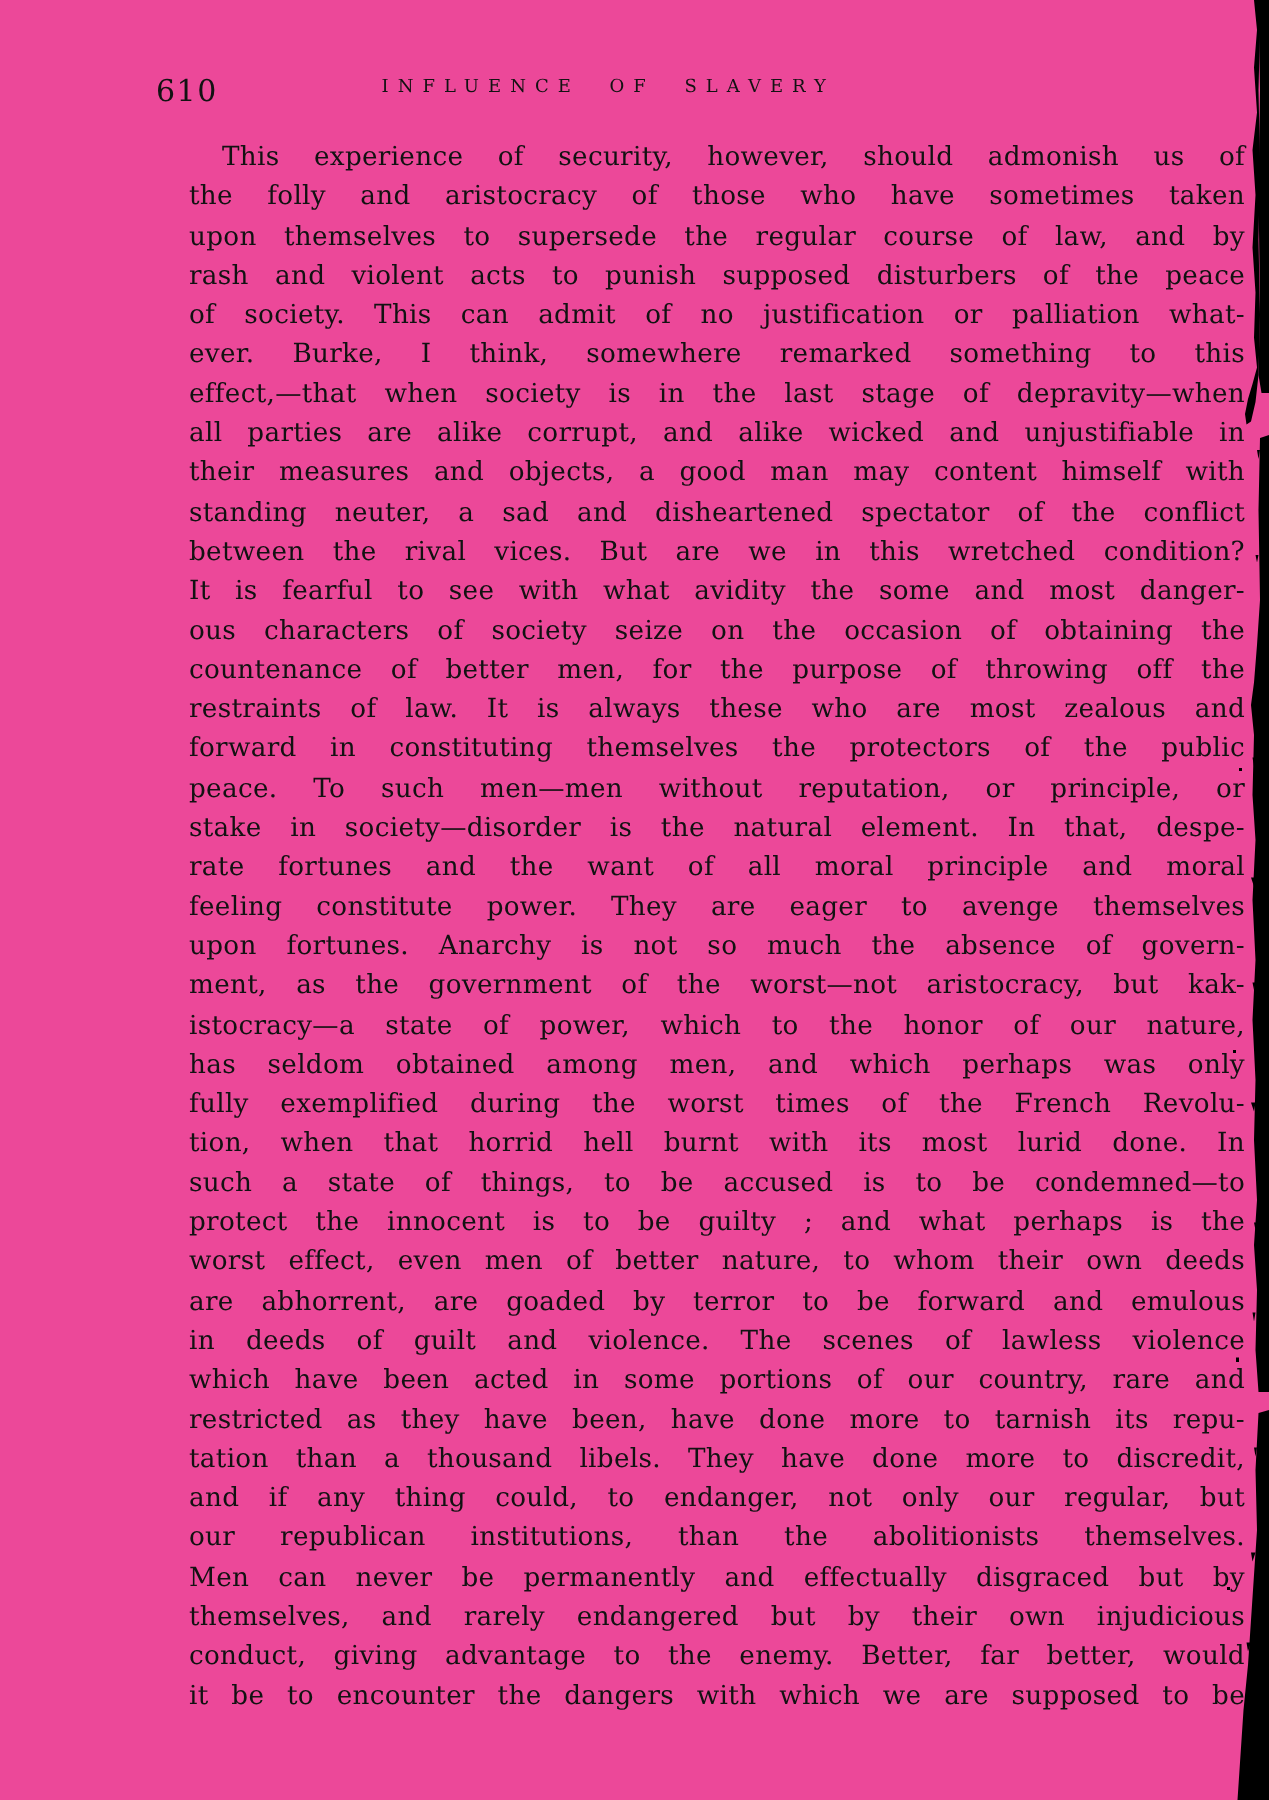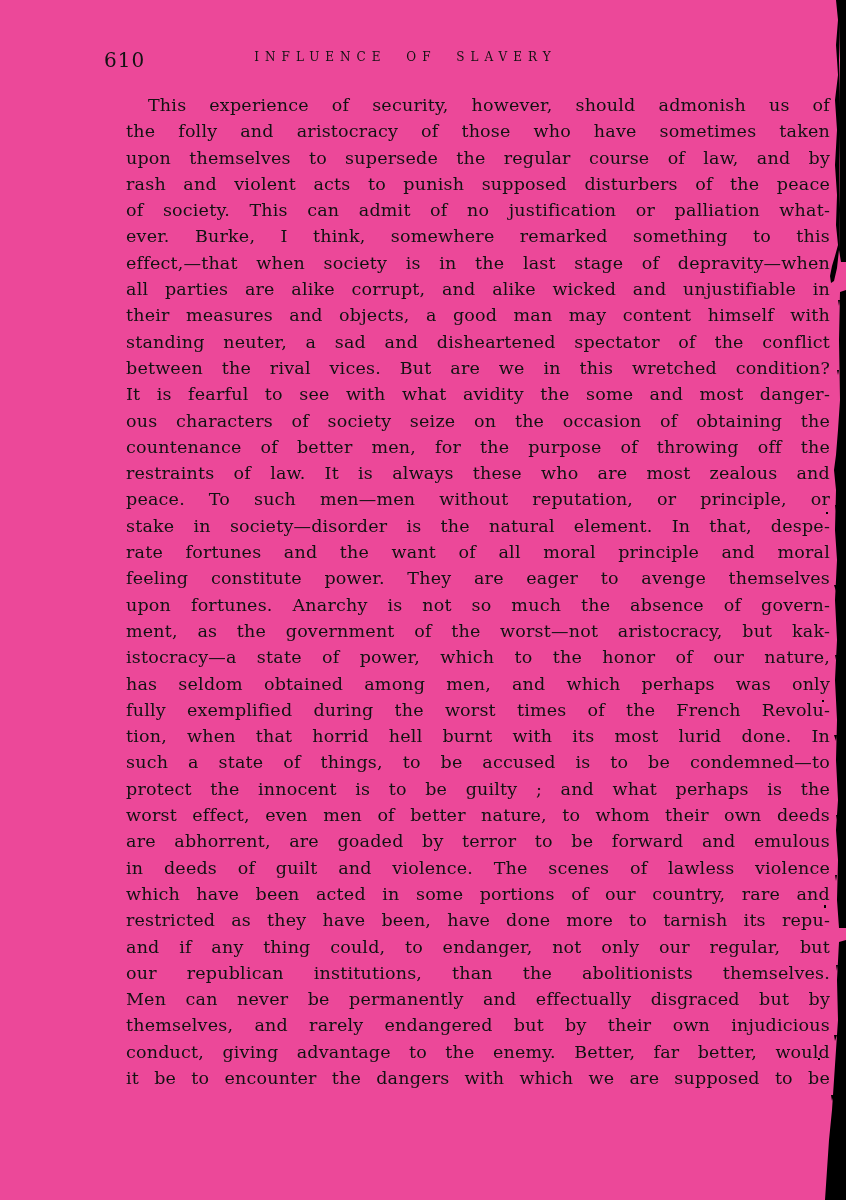--- a/index.html
+++ b/index.html
@@ -90,37 +90,39 @@
       <div class="body-line">ever. Burke, I think, somewhere remarked something to this</div>
       <div class="body-line">effect,—that when society is in the last stage of depravity—when</div>
       <div class="body-line">all parties are alike corrupt, and alike wicked and unjustifiable in</div>
       <div class="body-line">their measures and objects, a good man may content himself with</div>
       <div class="body-line">standing neuter, a sad and disheartened spectator of the conflict</div>
       <div class="body-line">between the rival vices. But are we in this wretched condition?</div>
       <div class="body-line">It is fearful to see with what avidity the some and most danger-</div>
       <div class="body-line">ous characters of society seize on the occasion of obtaining the</div>
       <div class="body-line">countenance of better men, for the purpose of throwing off the</div>
       <div class="body-line">restraints of law. It is always these who are most zealous and</div>
+      <div class="body-line">forward in constituting themselves the protectors of the public</div>
       <div class="body-line">peace. To such men—men without reputation, or principle, or</div>
       <div class="body-line">stake in society—disorder is the natural element. In that, despe-</div>
       <div class="body-line">rate fortunes and the want of all moral principle and moral</div>
       <div class="body-line">feeling constitute power. They are eager to avenge themselves</div>
       <div class="body-line">upon fortunes. Anarchy is not so much the absence of govern-</div>
       <div class="body-line">ment, as the government of the worst—not aristocracy, but kak-</div>
       <div class="body-line">istocracy—a state of power, which to the honor of our nature,</div>
       <div class="body-line">has seldom obtained among men, and which perhaps was only</div>
       <div class="body-line">fully exemplified during the worst times of the French Revolu-</div>
       <div class="body-line">tion, when that horrid hell burnt with its most lurid done. In</div>
       <div class="body-line">such a state of things, to be accused is to be condemned—to</div>
       <div class="body-line">protect the innocent is to be guilty ; and what perhaps is the</div>
       <div class="body-line">worst effect, even men of better nature, to whom their own deeds</div>
       <div class="body-line">are abhorrent, are goaded by terror to be forward and emulous</div>
       <div class="body-line">in deeds of guilt and violence. The scenes of lawless violence</div>
       <div class="body-line">which have been acted in some portions of our country, rare and</div>
       <div class="body-line">restricted as they have been, have done more to tarnish its repu-</div>
+      <div class="body-line">tation than a thousand libels. They have done more to discredit,</div>
       <div class="body-line">and if any thing could, to endanger, not only our regular, but</div>
       <div class="body-line">our republican institutions, than the abolitionists themselves.</div>
       <div class="body-line">Men can never be permanently and effectually disgraced but by</div>
       <div class="body-line">themselves, and rarely endangered but by their own injudicious</div>
       <div class="body-line">conduct, giving advantage to the enemy. Better, far better, would</div>
       <div class="body-line">it be to encounter the dangers with which we are supposed to be</div>
     </div>
 
   <svg class="edge-shadow" viewBox="0 0 24 1200" preserveAspectRatio="none">
 

